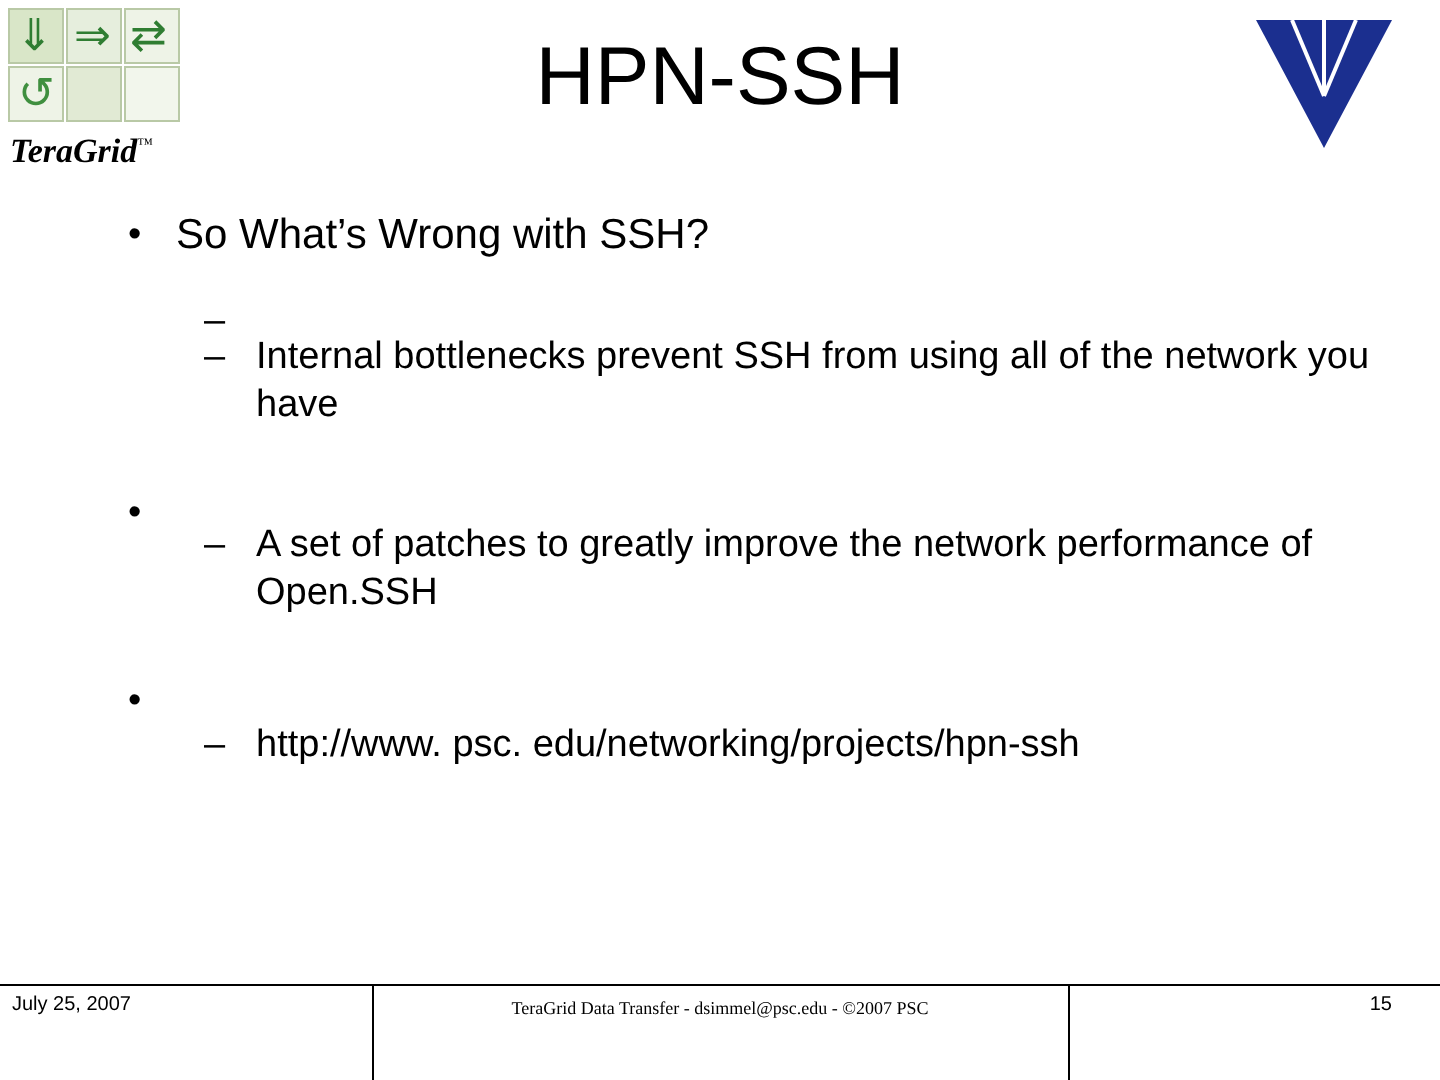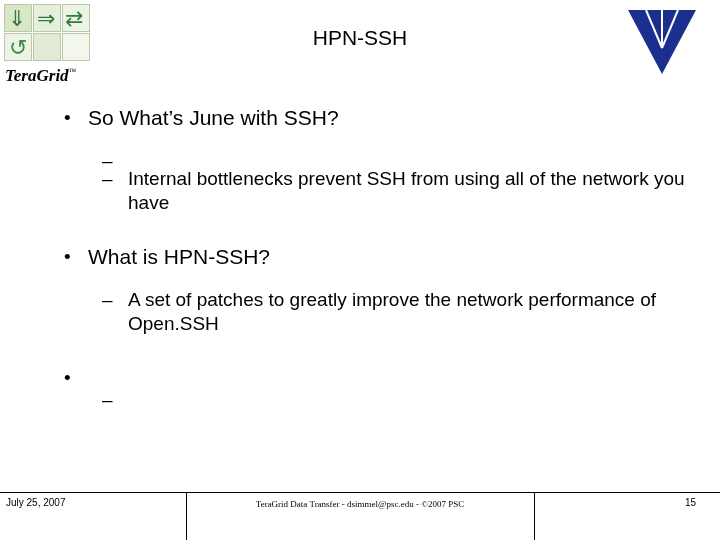--- a/index.html
+++ b/index.html
@@ -87,21 +87,21 @@
     height: 68px;
   }
 
   
   .title {
     position: absolute;
     left: 0;
     top: 20px;
     width: 720px;
     text-align: center;
-    font-size: 21px;
+    font-size: 41px;
     line-height: 36px;
     color: #000000;
     font-family: "Liberation Sans", sans-serif;
   }
 
   
   .body {
     position: absolute;
     left: 56px;
     top: 104px;
@@ -218,60 +218,60 @@
       <line x1="36" y1="2" x2="36" y2="40" stroke="#ffffff" stroke-width="2"></line>
     </svg>
   </div>
 
   <div class="title">HPN-SSH</div>
 
   <div class="body">
 
     <div class="lvl1">
       <span class="bullet">•</span>
-      <span>So What’s June with SSH?</span>
+      <span>So What’s Wrong with SSH?</span>
     </div>
 
     <div class="sp-18"></div>
 
     <div class="lvl2">
       <span class="dash">–</span>
     </div>
 
     <div class="sp-18"></div>
 
     <div class="lvl2">
       <span class="dash">–</span>
       <span>Internal bottlenecks prevent SSH from using all of the network you have</span>
     </div>
 
     <div class="sp-28"></div>
 
     <div class="lvl1">
       <span class="bullet">•</span>
-      <span>What is HPN-SSH?</span>
     </div>
 
     <div class="sp-18"></div>
 
     <div class="lvl2">
       <span class="dash">–</span>
       <span>A set of patches to greatly improve the network performance of Open.SSH</span>
     </div>
 
     <div class="sp-28"></div>
 
     <div class="lvl1">
       <span class="bullet">•</span>
     </div>
 
     <div class="sp-24"></div>
 
     <div class="lvl2">
       <span class="dash">–</span>
+      <span>http://www. psc. edu/networking/projects/hpn-ssh</span>
     </div>
 
   </div>
 
   <div class="footer-rule"></div>
   <div class="vline-left"></div>
   <div class="vline-right"></div>
   <div class="footer-date">July 25, 2007</div>
   <div class="footer-center">TeraGrid Data Transfer - dsimmel@psc.edu - ©2007 PSC</div>
   <div class="footer-page">15</div>

